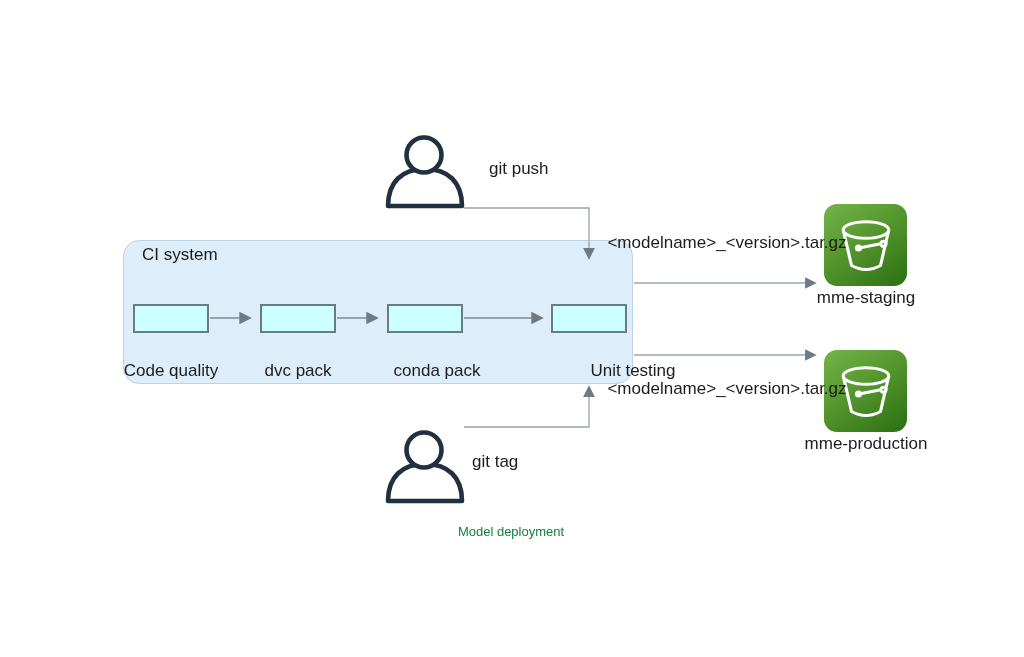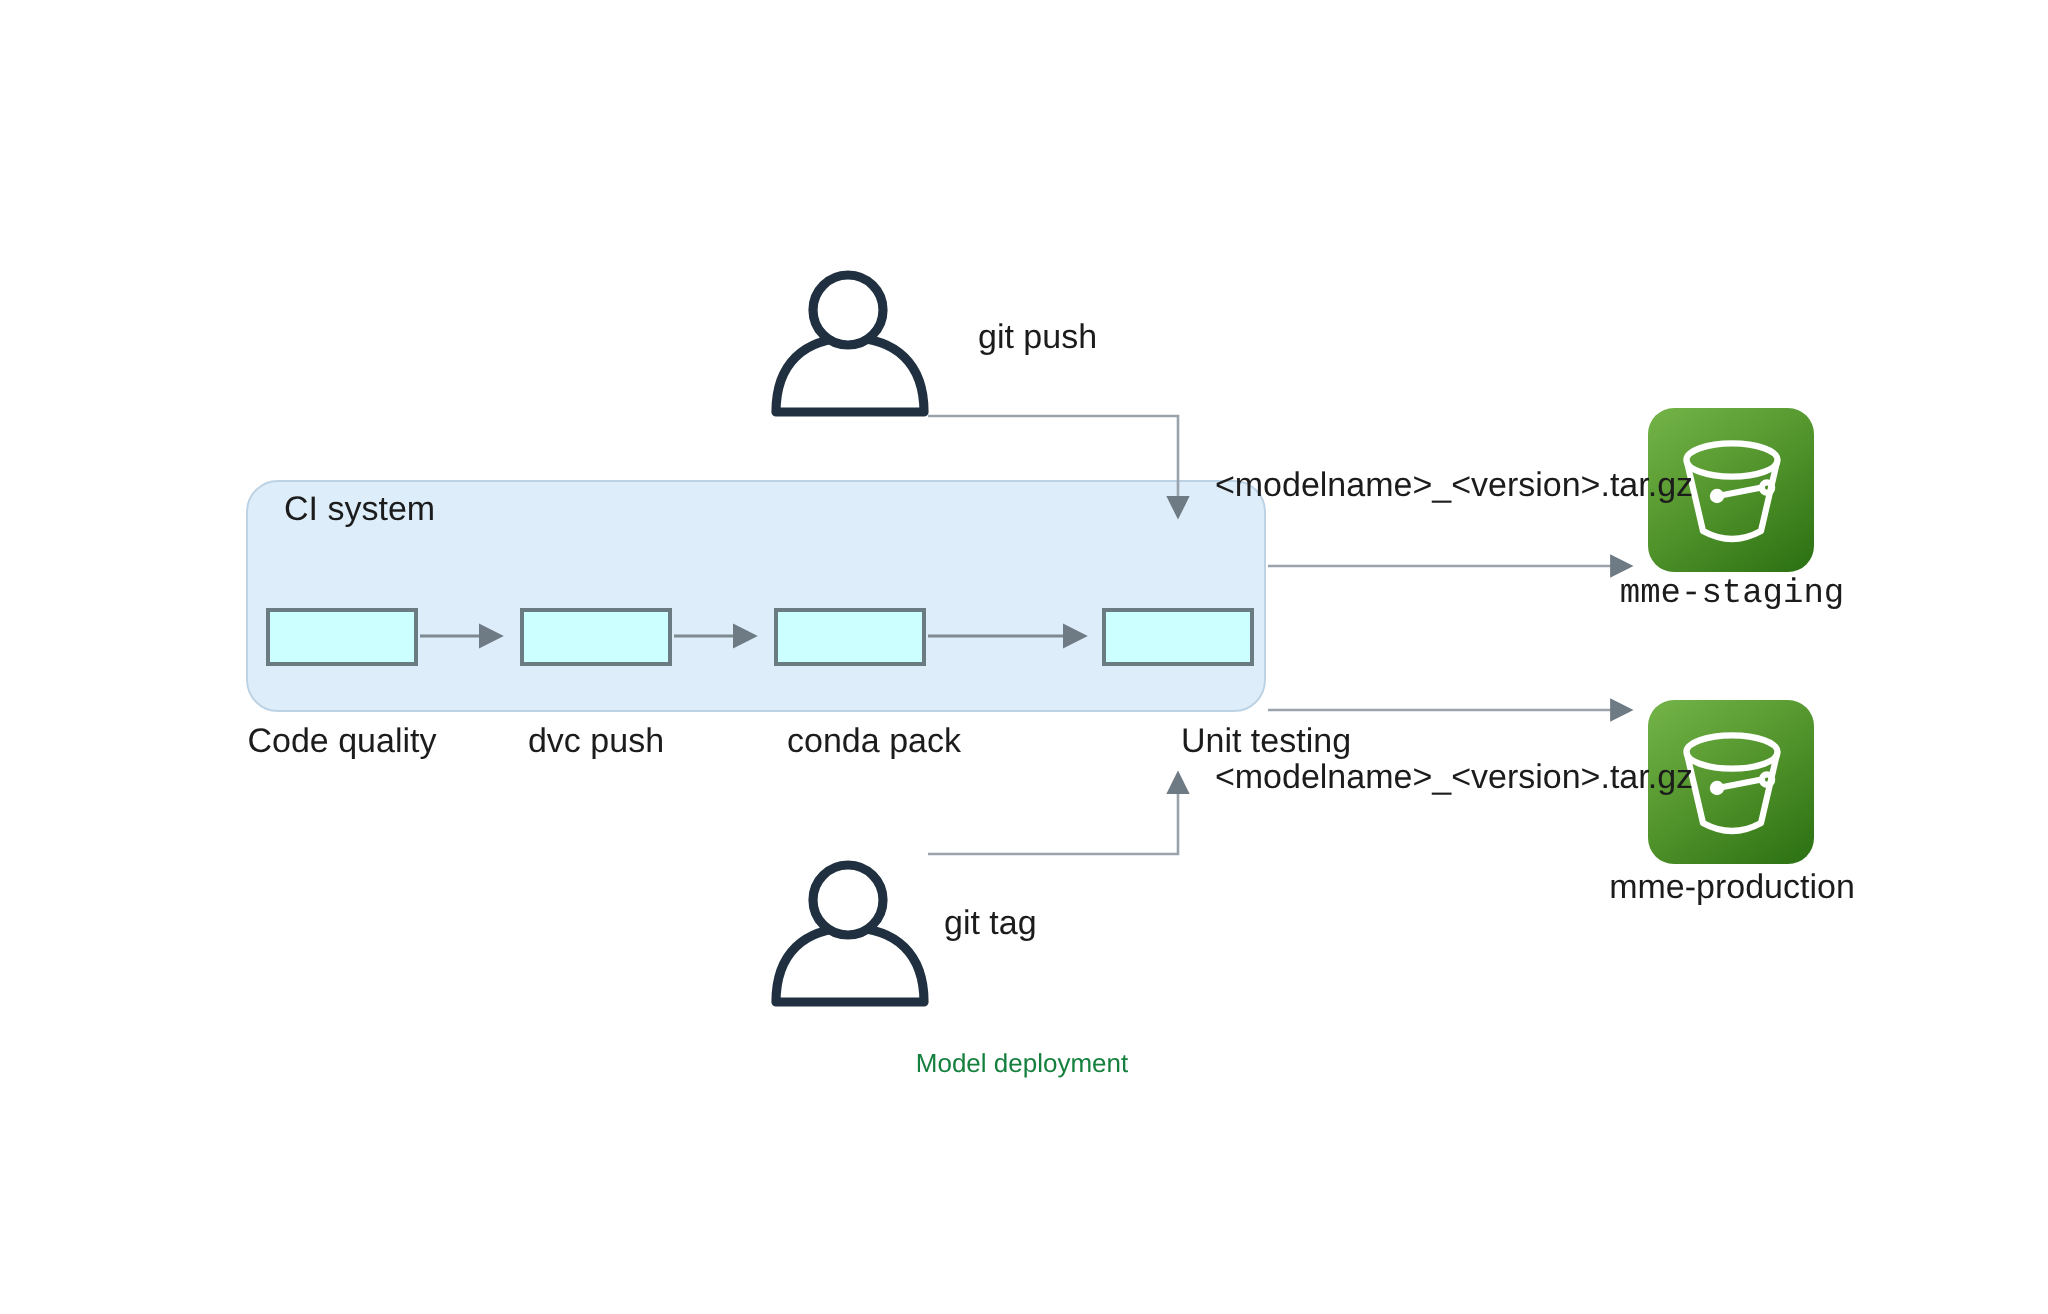--- a/index.html
+++ b/index.html
@@ -14,21 +14,21 @@
   .abs{position:absolute;}
   .label{
     font-size:17px;
     line-height:13px;
     color:#1c1c1c;
     white-space:nowrap;
   }
   .centered{transform:translateX(-50%);}
   
   #ci-container{
-    left:123px;top:240px;width:510px;height:116px;
+    left:123px;top:240px;width:510px;height:144px;
     background:#ddedf9;
     border:1px solid #bcd3e6;
     border-radius:16px;
     box-sizing:border-box;
   }
   #ci-label{left:18px;top:7px;}
   
   .stage-box{
     position:absolute;
     top:63px;width:76px;height:29px;
@@ -59,37 +59,37 @@
 
   <div id="ci-container" class="abs">
     <div id="ci-label" class="abs label">CI system</div>
 
     <div class="stage-box" style="left:9px;"></div>
     <div class="stage-box" style="left:136px;"></div>
     <div class="stage-box" style="left:263px;"></div>
     <div class="stage-box" style="left:427px;"></div>
 
     <div class="stage-label label centered" style="left:47px;">Code quality</div>
-    <div class="stage-label label centered" style="left:174px;">dvc push</div>
+    <div class="stage-label label centered" style="left:174px;">dvc pack</div>
     <div class="stage-label label centered" style="left:313px;">conda pack</div>
     <div class="stage-label label centered" style="left:465px;margin-left:44px;">Unit testing</div>
   </div>
 
   <div class="bucket abs" style="left:824px;top:204px;">
     <svg viewBox="0 0 82 82">
       <g fill="none" stroke="#ffffff" stroke-width="3.1" stroke-linecap="round" stroke-linejoin="round">
         <path d="M19 27 L27 61.5 Q41.5 69.5 56 61.5 L64 27"></path>
         <ellipse cx="41.5" cy="26" rx="22.8" ry="8.3"></ellipse>
         <path d="M37 43.5 L55 40"></path>
         <circle cx="59" cy="39.8" r="2.6"></circle>
       </g>
       <circle cx="34" cy="44" r="3.6" fill="#ffffff"></circle>
     </svg>
   </div>
-  <div class="label abs centered" style="left:866px;top:291px;font-family:Liberation Mono, monospace;">mme-staging</div>
+  <div class="label abs centered" style="left:866px;top:291px;">mme-staging</div>
 
   <div class="bucket abs" style="left:824px;top:350px;">
     <svg viewBox="0 0 82 82">
       <g fill="none" stroke="#ffffff" stroke-width="3.1" stroke-linecap="round" stroke-linejoin="round">
         <path d="M19 27 L27 61.5 Q41.5 69.5 56 61.5 L64 27"></path>
         <ellipse cx="41.5" cy="26" rx="22.8" ry="8.3"></ellipse>
         <path d="M37 43.5 L55 40"></path>
         <circle cx="59" cy="39.8" r="2.6"></circle>
       </g>
       <circle cx="34" cy="44" r="3.6" fill="#ffffff"></circle>

